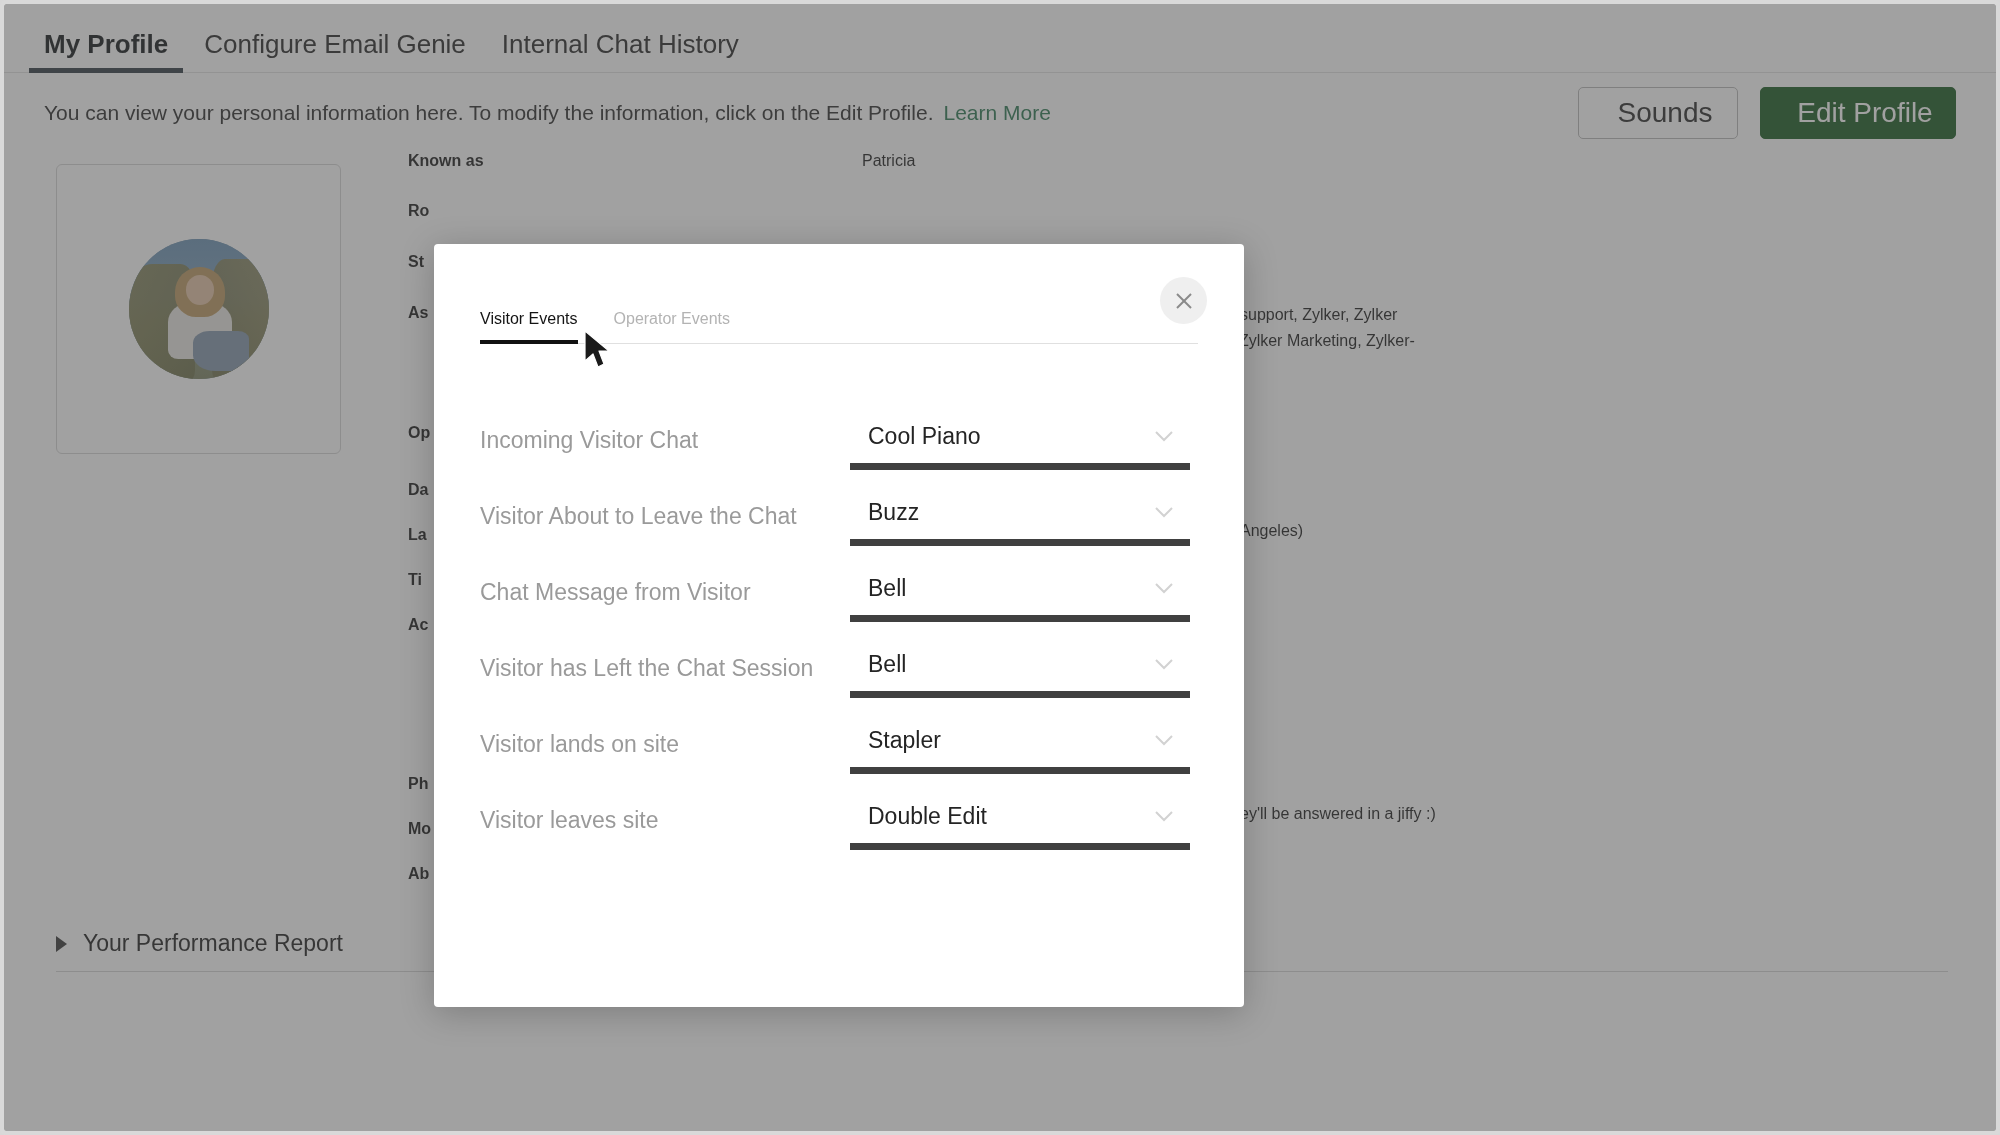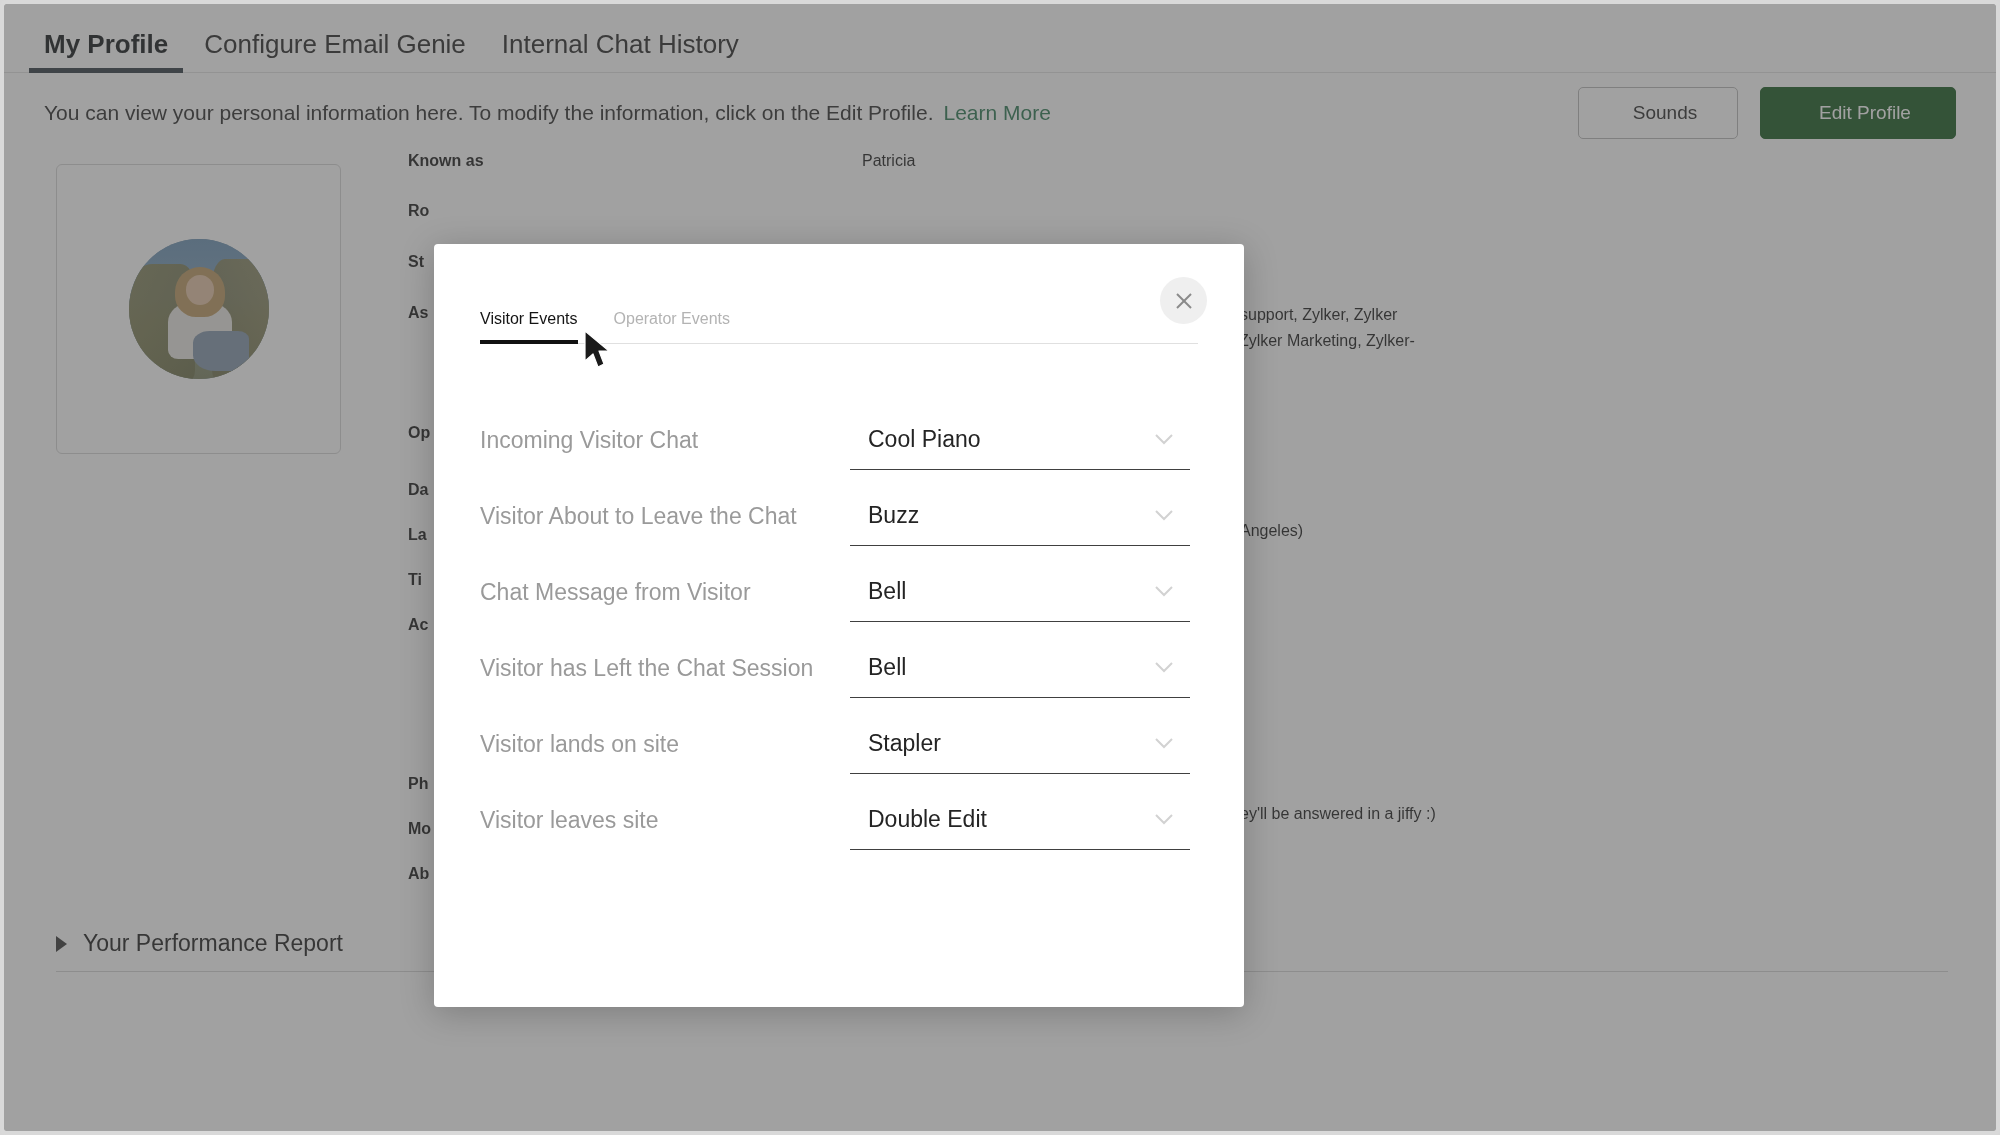--- a/index.html
+++ b/index.html
@@ -77,21 +77,21 @@
     color: #2f7a55;
     text-decoration: none;
   }
   #actionbtns {
     margin-left: auto;
     display: flex;
     align-items: center;
     gap: 22px;
   }
   .btn {
-    font-size: 19px;
+    font-size: 28px;
     border-radius: 5px;
     height: 52px;
     display: flex;
     align-items: center;
     justify-content: center;
     white-space: nowrap;
     padding-left: 14px;
   }
   .btn-outline {
     width: 160px;
@@ -268,21 +268,21 @@
   }
   .slabel {
     width: 370px;
     font-size: 23px;
     color: #9a9a9a;
     white-space: nowrap;
   }
   .sselect {
     position: relative;
     width: 340px;
-    border-bottom: 1px solid #404040;
+    border-bottom: 7px solid #404040;
     height: 60px;
     display: flex;
     align-items: center;
     cursor: pointer;
   }
   .svalue {
     font-size: 23px;
     color: #242424;
     padding-left: 18px;
     white-space: nowrap;

